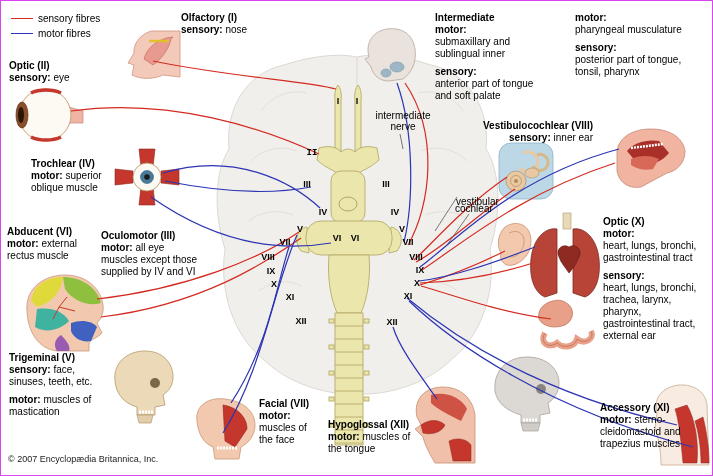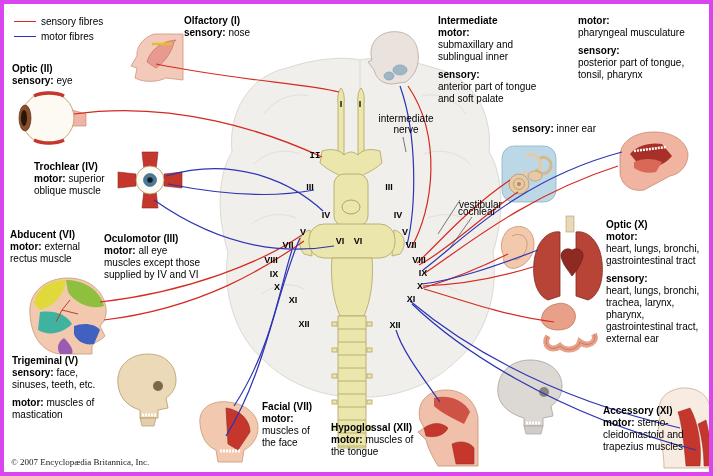--- a/index.html
+++ b/index.html
@@ -1,30 +1,30 @@
 <!DOCTYPE html>
 <html><head>
 <meta charset="utf-8">
 <style>
   * { margin:0; padding:0; box-sizing:border-box; }
   html,body { background:#fff; }
   body { font-family:"Liberation Sans", sans-serif; }
-  .stage { position:relative; width:713px; height:476px; background:#fff; overflow:hidden; border:4px solid #d946ef; }
+  .stage { position:relative; width:713px; height:476px; background:#fff; overflow:hidden; border:1px solid #d946ef; }
   .art { position:absolute; left:0; top:0; width:713px; height:476px; }
   .label { position:absolute; font-size:10px; line-height:12px; color:#000; }
   .label .title { font-weight:bold; }
   .b { font-weight:bold; }
   .sec { margin-top:6px; }
   .blocklab .b { display:block; }
   .annot { position:absolute; font-size:10px; line-height:11px; color:#000; }
   .numeral { position:absolute; font-size:9px; font-weight:bold; color:#000; transform:translate(-50%,-50%); white-space:nowrap; }
   .legend { position:absolute; left:10px; top:10px; font-size:10px; line-height:15px; }
   .legend-row { display:flex; align-items:center; gap:5px; }
   .sw { display:inline-block; width:22px; height:0; border-top:1.7px solid #000; }
-  .copyright { position:absolute; left:7px; top:453px; font-size:9px; color:#1a1a1a;font-family:Liberation Serif, serif; }
+  .copyright { position:absolute; left:7px; top:453px; font-size:9px; color:#1a1a1a; }
 </style>
 </head>
 <body>
 
 <div class="stage">
 
   <svg class="art" viewBox="0 0 713 476" xmlns="http://www.w3.org/2000/svg">
 
     <g>
       <path d="M283,64 C245,72 224,108 228,148 C214,170 212,210 224,248 C218,290 232,334 262,358 C284,380 318,392 347,393 L366,393 C395,392 429,380 451,358 C481,334 495,290 489,248 C501,210 499,170 485,148 C489,108 468,72 430,64 C404,55 373,52 356,56 C339,52 309,55 283,64 Z" fill="#f1efec" stroke="#ddd8d3" stroke-width="1"></path>
@@ -249,20 +249,21 @@
     <div><span class="b">motor:</span> <span>muscles of the tongue</span></div>
   </div>
 
   <div class="label blocklab" style="left:434px;top:11px;width:108px">
     <div class="title">Intermediate</div>
     <div><span class="b">motor:</span><span>submaxillary and sublingual inner</span></div>
     <div class="sec"><span class="b">sensory:</span><span>anterior part of tongue and soft palate</span></div>
   </div>
 
   <div class="label" style="left:450px;top:119px;width:142px;text-align:right">
+    <div class="title">Vestibulocochlear (VIII)</div>
     <div><span class="b">sensory:</span> <span>inner ear</span></div>
   </div>
 
   <div class="label blocklab" style="left:574px;top:11px;width:118px">
     <div><span class="b">motor:</span><span>pharyngeal musculature</span></div>
     <div class="sec"><span class="b">sensory:</span><span>posterior part of tongue, tonsil, pharynx</span></div>
   </div>
 
   <div class="label blocklab" style="left:602px;top:215px;width:100px">
     <div class="title">Optic (X)</div>

